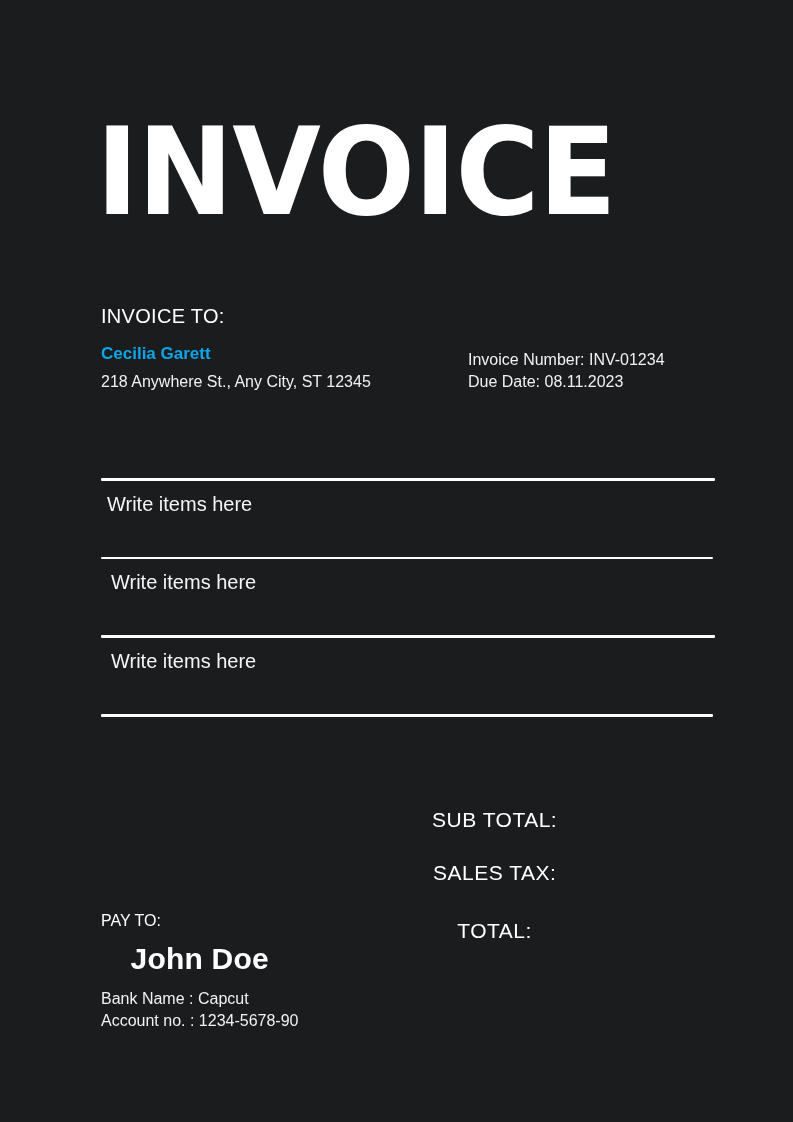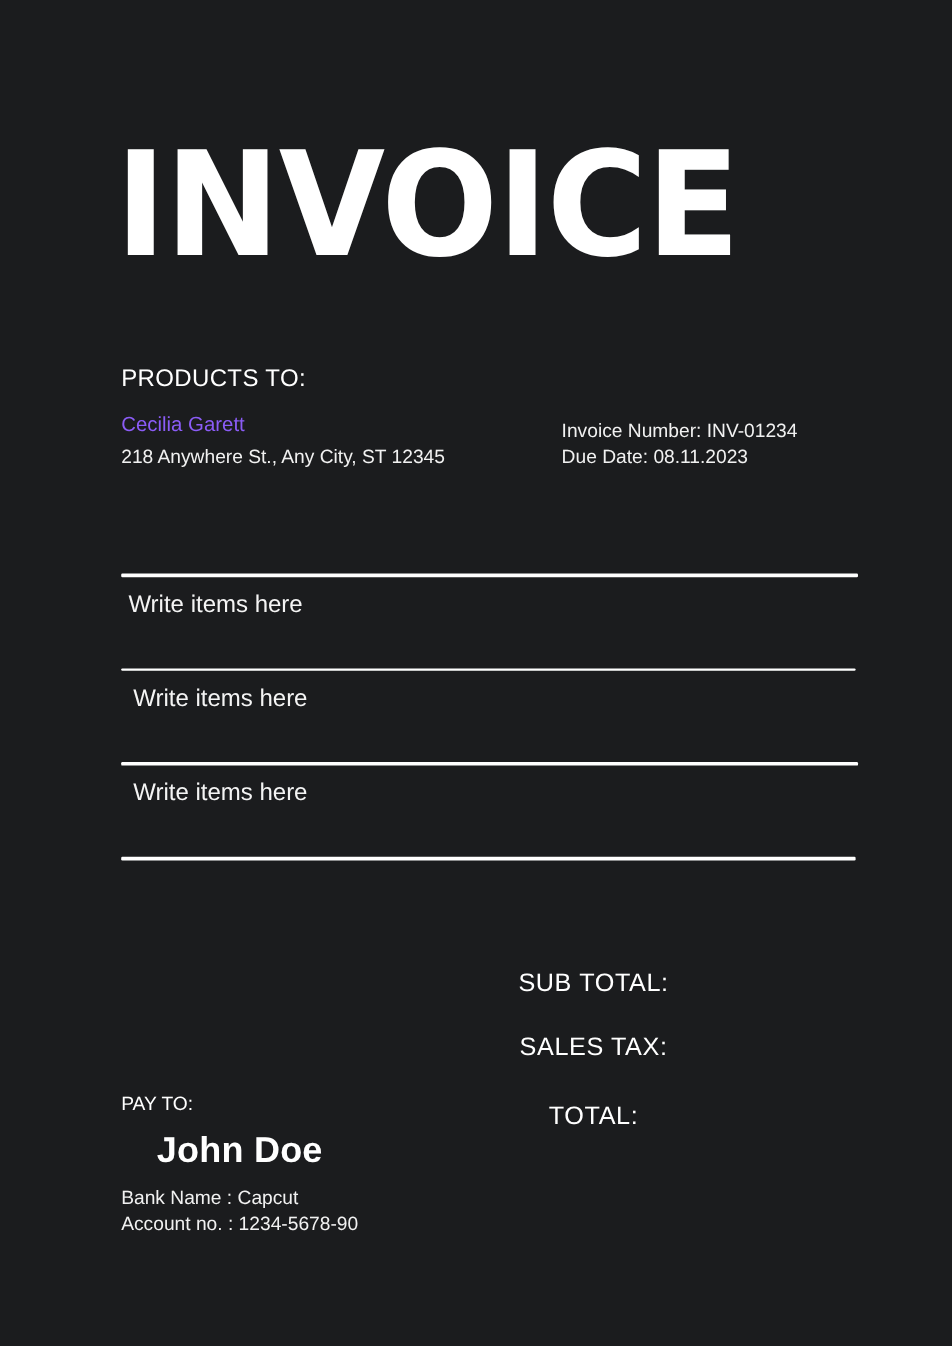--- a/index.html
+++ b/index.html
@@ -45,23 +45,23 @@
     width: 400px;
   }
   .bill-label {
     font-size: 20px;
     letter-spacing: 0.3px;
     color: #ffffff;
     margin-bottom: 16px;
   }
   .bill-name {
     font-size: 17px;
-    font-weight: 400;
+    font-weight: 700;
     margin-bottom: 7px;
-    color: #8b5cf6;
+    color: #0ea5e9;
   }
   .bill-line {
     font-size: 16px;
     line-height: 21px;
     color: #f1f1f1;
   }
 
   .meta-section {
     position: absolute;
     left: 468px;
@@ -173,21 +173,21 @@
   }
 </style>
 </head>
 <body>
 
 <div class="page">
 
   <div class="invoice-title">INVOICE</div>
 
   <div class="bill-section">
-    <div class="bill-label">PRODUCTS TO:</div>
+    <div class="bill-label">INVOICE TO:</div>
     <div class="bill-name">Cecilia Garett</div>
     <div class="bill-line">218 Anywhere St., Any City, ST 12345</div>
   </div>
 
   <div class="meta-section">
     <div class="meta-line">Invoice Number: INV-01234</div>
     <div class="meta-line">Due Date: 08.11.2023</div>
   </div>
 
   <div class="table">

